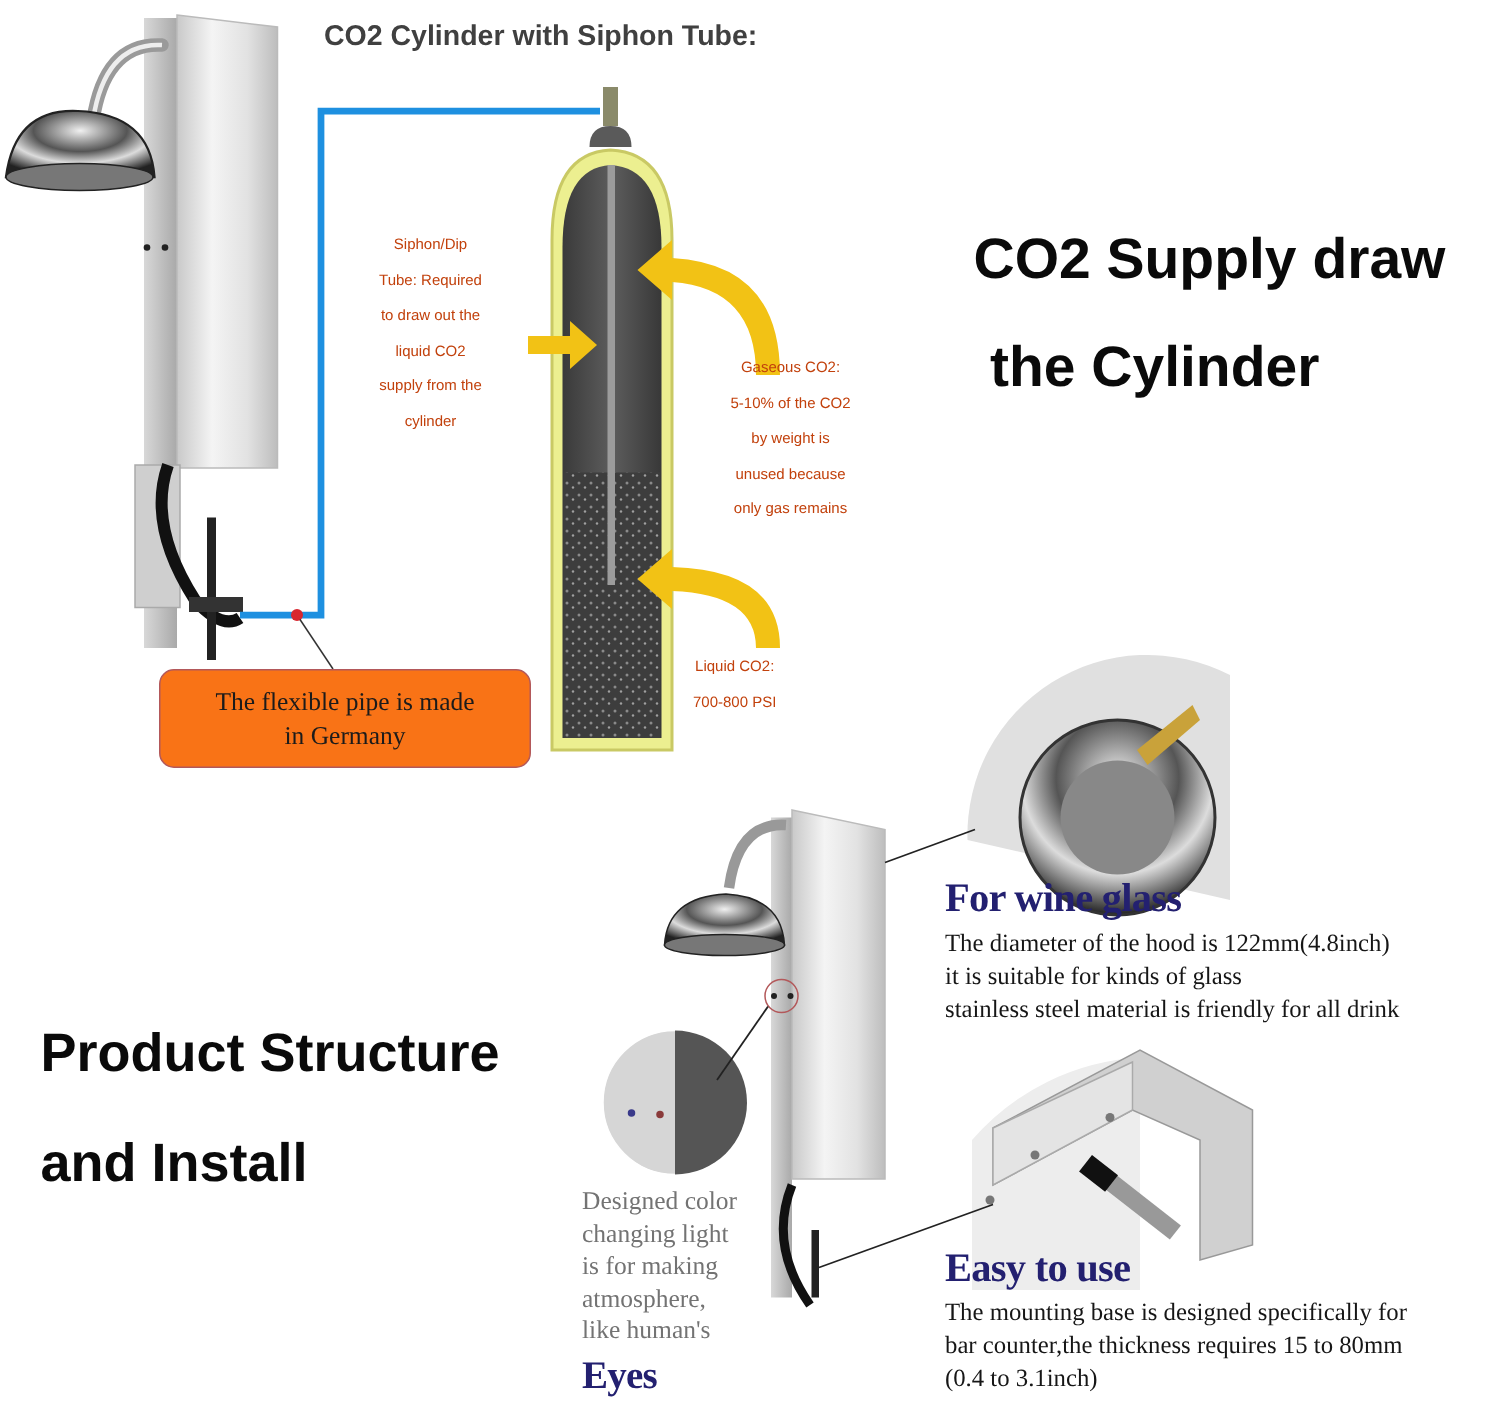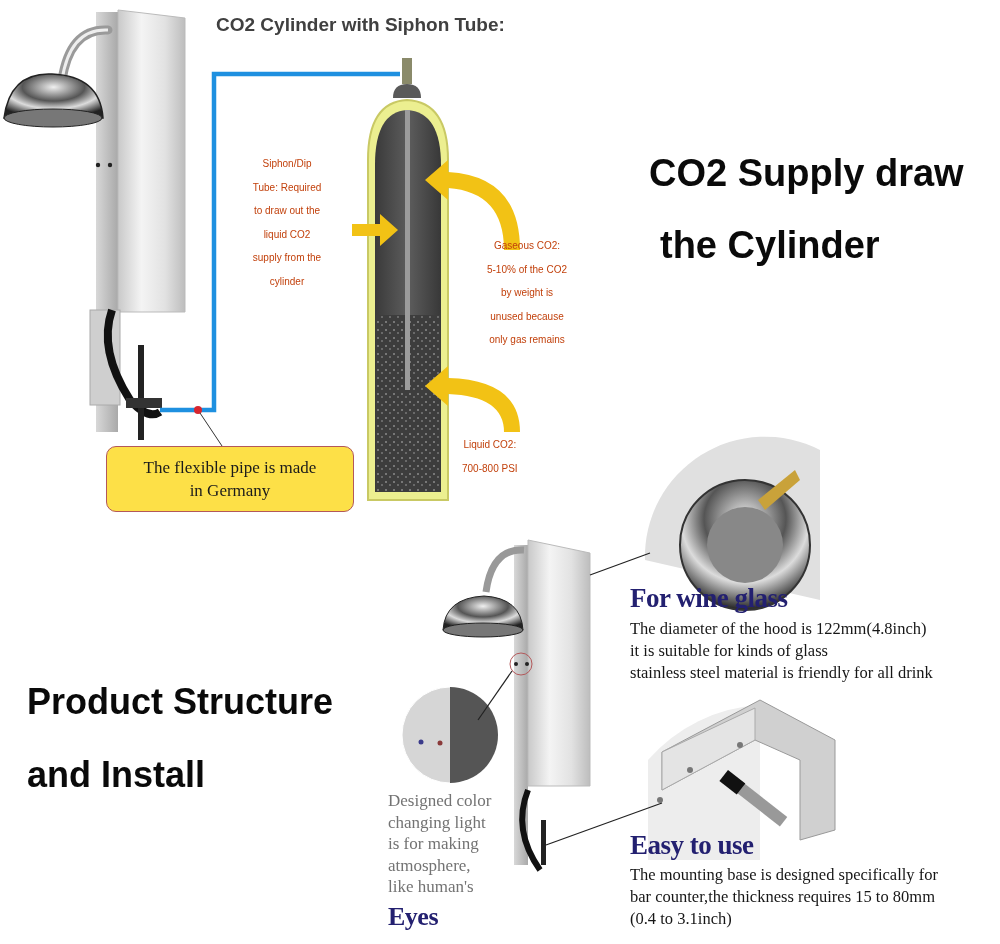--- a/index.html
+++ b/index.html
@@ -4,21 +4,21 @@
 <style>
   html,body{margin:0;padding:0;background:#ffffff;}
   body{width:1000px;height:944px;position:relative;overflow:hidden;font-family:"Liberation Sans",sans-serif;color:#111;}
   .abs{position:absolute;}
   .title-top{left:216px;top:14px;font-size:19px;font-weight:bold;color:#404040;white-space:nowrap;}
   .big{font-size:38px;font-weight:bold;color:#0a0a0a;white-space:nowrap;line-height:1;}
   .note{font-size:10px;line-height:23.5px;text-align:center;color:#c2410c;}
   .serif{font-family:"Liberation Serif",serif;}
   .heading-blue{font-family:"Liberation Serif",serif;font-weight:bold;color:#232070;font-size:27px;white-space:nowrap;letter-spacing:-0.5px;}
   .desc{font-family:"Liberation Serif",serif;font-size:16.5px;line-height:22px;color:#161616;white-space:nowrap;}
-  .pipe-box{left:106px;top:446px;width:246px;height:64px;border:1.5px solid #b3585a;border-radius:10px;background:#fde047;
+  .pipe-box{left:106px;top:446px;width:246px;height:64px;border:1.5px solid #b3585a;border-radius:10px;background:#f97316;
     font-family:"Liberation Serif",serif;font-size:17px;line-height:23px;text-align:center;color:#1b1b1b;display:flex;align-items:center;justify-content:center;}
   svg{position:absolute;left:0;top:0;}
 </style>
 </head>
 <body>
 
 <svg width="1000" height="944" viewBox="0 0 1000 944">
   <defs>
     <linearGradient id="steel" x1="0" x2="1">
       <stop offset="0" stop-color="#c9c9c9"></stop>

